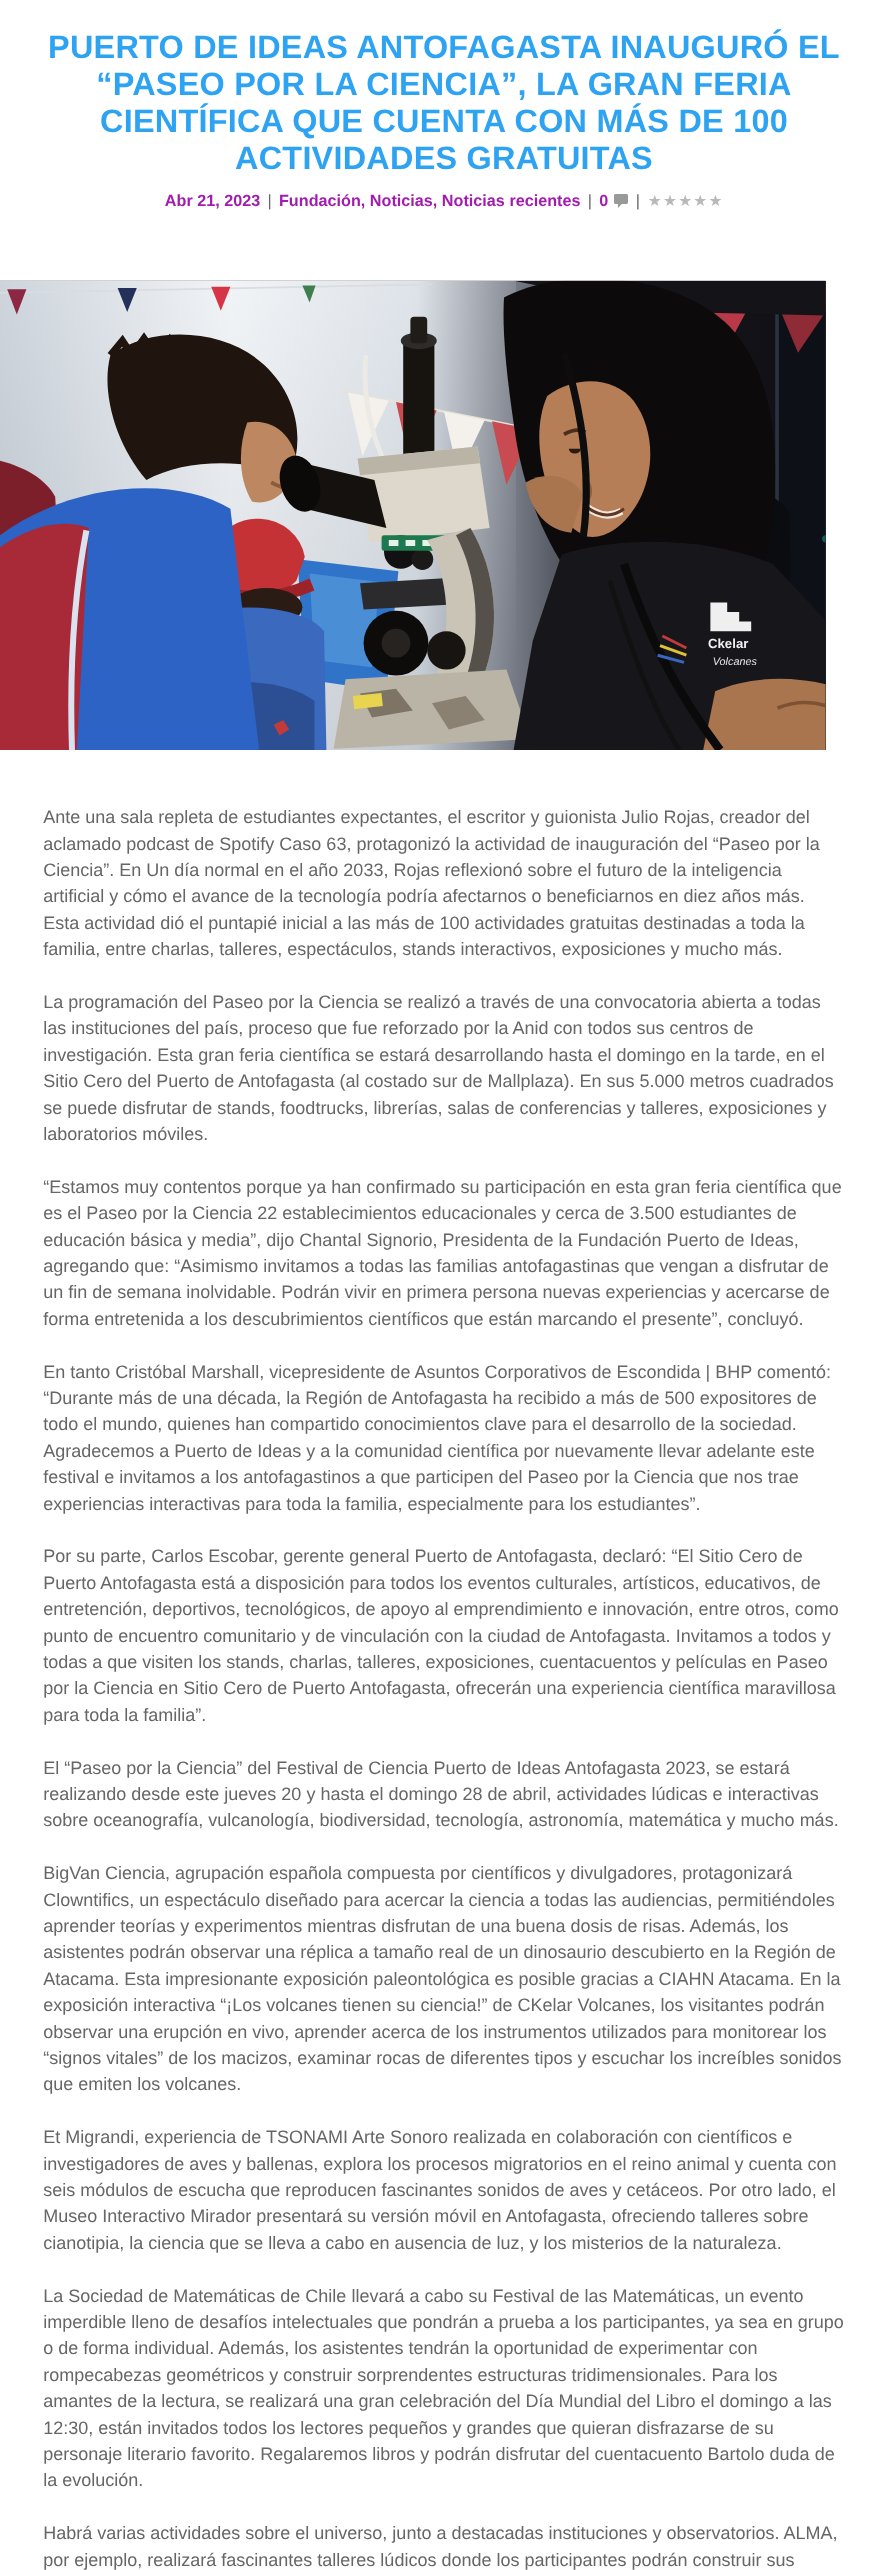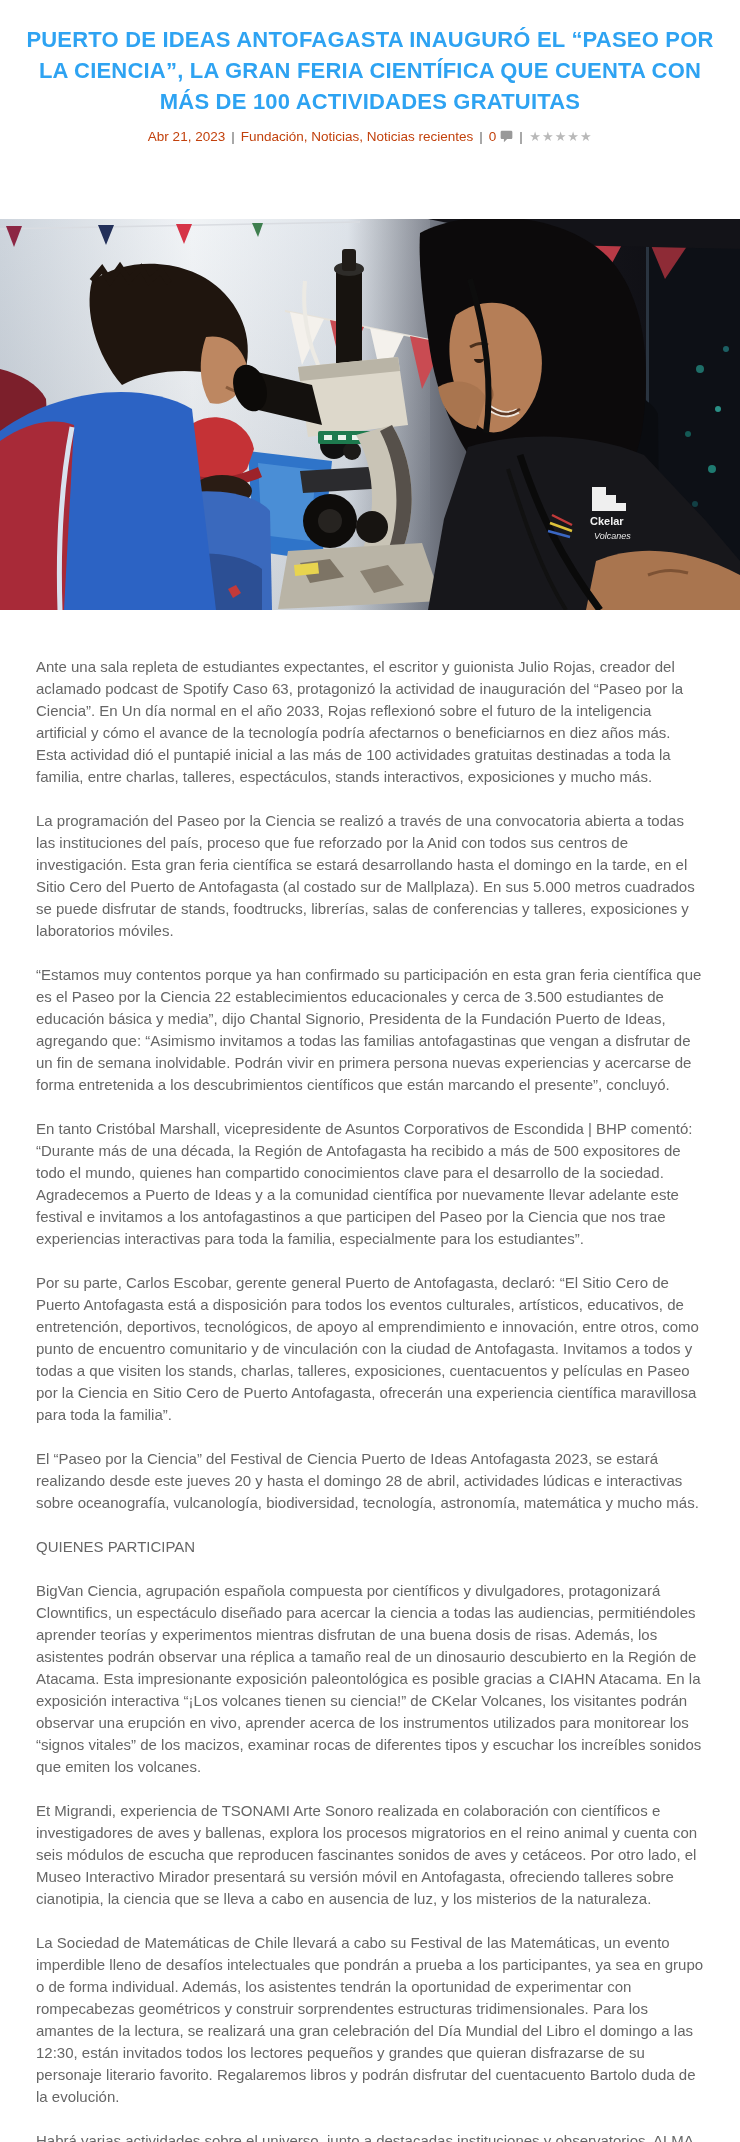--- a/index.html
+++ b/index.html
@@ -7,42 +7,42 @@
     width:740px;
     font-family:"Liberation Sans","DejaVu Sans",sans-serif;
     color:#666;
     -webkit-font-smoothing:antialiased;
   }
   .post{padding-top:24px;}
   h1.post-title{
     margin:0 auto 10px auto;
     max-width:690px;
     text-align:center;
-    font-size:22px;
+    font-size:27px;
     line-height:31px;
     font-weight:700;
     color:var(--accent,#2ea3f2);
     letter-spacing:.2px;
   }
   .post-meta{
     text-align:center;
     font-size:13.5px;
     line-height:20px;
     color:#666;
     margin:6px 0 0 0;
   }
-  .post-meta a{color:#c2410c;text-decoration:none;cursor:pointer;}
+  .post-meta a{color:#a21caf;text-decoration:none;cursor:pointer;font-weight:bold;}
   .post-meta .sep{margin:0 6px;color:#666;}
   .comment-link{white-space:nowrap;}
   .comment-bubble{display:inline-block;vertical-align:-2px;margin-left:4px;}
   .star-rating{display:inline-block;white-space:nowrap;}
   .star{color:#b9b9b9;font-size:13px;margin:0 .5px;cursor:pointer;}
   .hero{
-    margin-top:70px;
-    width:740px;height:391px;
+    margin-top:54px;
+    width:688px;height:391px;
     overflow:hidden;
     background:#222;
   }
   .hero svg{display:block;width:740px;height:391px;}
   .article-body{
     padding:46px 36px 40px 36px;
   }
   .article-body p{
     margin:0 0 22px 0;
     font-size:15px;
@@ -206,20 +206,19 @@
     </svg>
   </div>
 
   <div class="article-body">
       <p>Ante una sala repleta de estudiantes expectantes, el escritor y guionista Julio Rojas, creador del aclamado podcast de Spotify Caso 63, protagonizó la actividad de inauguración del “Paseo por la Ciencia”. En Un día normal en el año 2033, Rojas reflexionó sobre el futuro de la inteligencia artificial y cómo el avance de la tecnología podría afectarnos o beneficiarnos en diez años más. Esta actividad dió el puntapié inicial a las más de 100 actividades gratuitas destinadas a toda la familia, entre charlas, talleres, espectáculos, stands interactivos, exposiciones y mucho más.</p>
       <p>La programación del Paseo por la Ciencia se realizó a través de una convocatoria abierta a todas las instituciones del país, proceso que fue reforzado por la Anid con todos sus centros de investigación. Esta gran feria científica se estará desarrollando hasta el domingo en la tarde, en el Sitio Cero del Puerto de Antofagasta (al costado sur de Mallplaza). En sus 5.000 metros cuadrados se puede disfrutar de stands, foodtrucks, librerías, salas de conferencias y talleres, exposiciones y laboratorios móviles.</p>
       <p>“Estamos muy contentos porque ya han confirmado su participación en esta gran feria científica que es el Paseo por la Ciencia 22 establecimientos educacionales y cerca de 3.500 estudiantes de educación básica y media”, dijo Chantal Signorio, Presidenta de la Fundación Puerto de Ideas, agregando que: “Asimismo invitamos a todas las familias antofagastinas que vengan a disfrutar de un fin de semana inolvidable. Podrán vivir en primera persona nuevas experiencias y acercarse de forma entretenida a los descubrimientos científicos que están marcando el presente”, concluyó.</p>
       <p>En tanto Cristóbal Marshall, vicepresidente de Asuntos Corporativos de Escondida | BHP comentó: “Durante más de una década, la Región de Antofagasta ha recibido a más de 500 expositores de todo el mundo, quienes han compartido conocimientos clave para el desarrollo de la sociedad. Agradecemos a Puerto de Ideas y a la comunidad científica por nuevamente llevar adelante este festival e invitamos a los antofagastinos a que participen del Paseo por la Ciencia que nos trae experiencias interactivas para toda la familia, especialmente para los estudiantes”.</p>
       <p>Por su parte, Carlos Escobar, gerente general Puerto de Antofagasta, declaró: “El Sitio Cero de Puerto Antofagasta está a disposición para todos los eventos culturales, artísticos, educativos, de entretención, deportivos, tecnológicos, de apoyo al emprendimiento e innovación, entre otros, como punto de encuentro comunitario y de vinculación con la ciudad de Antofagasta. Invitamos a todos y todas a que visiten los stands, charlas, talleres, exposiciones, cuentacuentos y películas en Paseo por la Ciencia en Sitio Cero de Puerto Antofagasta, ofrecerán una experiencia científica maravillosa para toda la familia”.</p>
       <p>El “Paseo por la Ciencia” del Festival de Ciencia Puerto de Ideas Antofagasta 2023, se estará realizando desde este jueves 20 y hasta el domingo 28 de abril, actividades lúdicas e interactivas sobre oceanografía, vulcanología, biodiversidad, tecnología, astronomía, matemática y mucho más.</p>
-      <p>QUIENES PARTICIPAN</p>
       <p>BigVan Ciencia, agrupación española compuesta por científicos y divulgadores, protagonizará Clowntifics, un espectáculo diseñado para acercar la ciencia a todas las audiencias, permitiéndoles aprender teorías y experimentos mientras disfrutan de una buena dosis de risas. Además, los asistentes podrán observar una réplica a tamaño real de un dinosaurio descubierto en la Región de Atacama. Esta impresionante exposición paleontológica es posible gracias a CIAHN Atacama. En la exposición interactiva “¡Los volcanes tienen su ciencia!” de CKelar Volcanes, los visitantes podrán observar una erupción en vivo, aprender acerca de los instrumentos utilizados para monitorear los “signos vitales” de los macizos, examinar rocas de diferentes tipos y escuchar los increíbles sonidos que emiten los volcanes.</p>
       <p>Et Migrandi, experiencia de TSONAMI Arte Sonoro realizada en colaboración con científicos e investigadores de aves y ballenas, explora los procesos migratorios en el reino animal y cuenta con seis módulos de escucha que reproducen fascinantes sonidos de aves y cetáceos. Por otro lado, el Museo Interactivo Mirador presentará su versión móvil en Antofagasta, ofreciendo talleres sobre cianotipia, la ciencia que se lleva a cabo en ausencia de luz, y los misterios de la naturaleza.</p>
       <p>La Sociedad de Matemáticas de Chile llevará a cabo su Festival de las Matemáticas, un evento imperdible lleno de desafíos intelectuales que pondrán a prueba a los participantes, ya sea en grupo o de forma individual. Además, los asistentes tendrán la oportunidad de experimentar con rompecabezas geométricos y construir sorprendentes estructuras tridimensionales. Para los amantes de la lectura, se realizará una gran celebración del Día Mundial del Libro el domingo a las 12:30, están invitados todos los lectores pequeños y grandes que quieran disfrazarse de su personaje literario favorito. Regalaremos libros y podrán disfrutar del cuentacuento Bartolo duda de la evolución.</p>
       <p>Habrá varias actividades sobre el universo, junto a destacadas instituciones y observatorios. ALMA, por ejemplo, realizará fascinantes talleres lúdicos donde los participantes podrán construir sus propias antenas y sus respectivos transportadores con materiales sencillos. Por su parte ESO (Observatorio Europeo Austral) realizará una exposición para descubrir tres sitios para la observación del universo en el desierto de Atacama.</p>
     </div>
 
 </div>
 
 </body></html>

